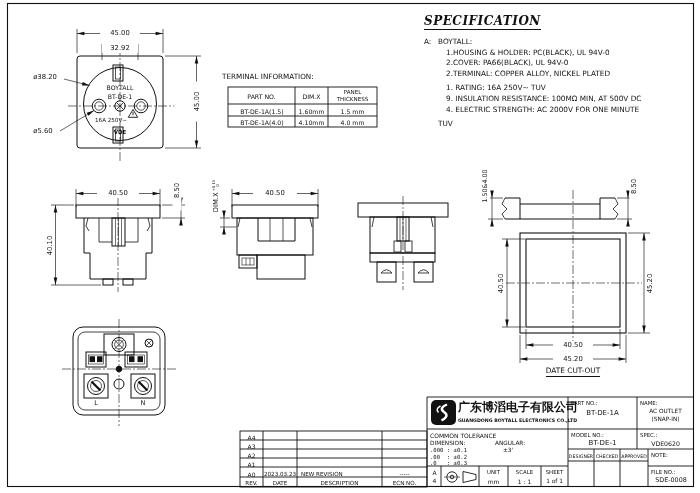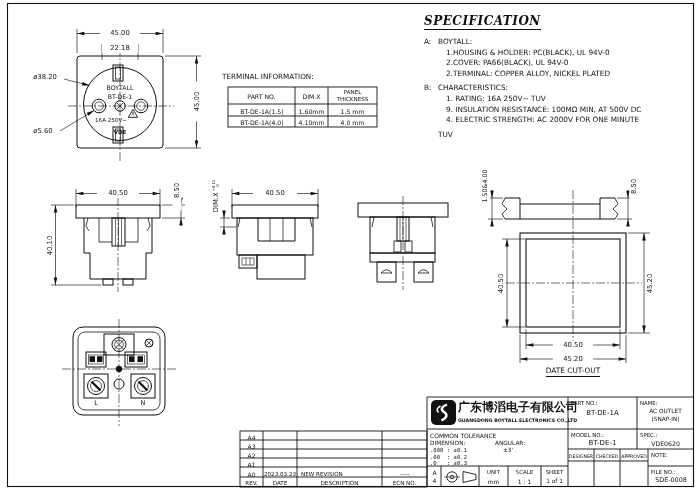--- a/index.html
+++ b/index.html
@@ -280,21 +280,21 @@
 
   <g fill="none" stroke="#111" stroke-width=".9">
     <circle cx="452" cy="477" r="5.2"></circle>
         <circle cx="452" cy="477" r="1.8"></circle>
     <line x1="444" y1="477" x2="460" y2="477" stroke-width=".6"></line>
     <path d="M463 471.5 L476 474.5 L476 479.5 L463 482.5 Z"></path>
   </g>
 </svg>
 
 <div class="t dim c bg" style="left:100px;top:28.5px;width:40px">45.00</div>
-<div class="t dim c bg" style="left:102px;top:43.5px;width:36px">22.18</div>
+<div class="t dim c bg" style="left:102px;top:43.5px;width:36px">32.92</div>
 <div class="t dim c bg rot" style="left:176.5px;top:97px;width:40px;height:9px">45.00</div>
 <div class="t dim c" style="left:26px;top:72.5px;width:38px">ø38.20</div>
 <div class="t dim c" style="left:26px;top:126.5px;width:34px">ø5.60</div>
 <div class="t c" style="left:98px;top:83px;width:44px;font-size:6.2px">BOYTALL</div>
 <div class="t c" style="left:98px;top:91.5px;width:44px;font-size:6.2px">BT-DE-1</div>
 <div class="t c" style="left:92px;top:115.5px;width:38px;font-size:5.6px">16A 250V~</div>
 <div class="t c b" style="left:111px;top:128px;width:18px;font-size:5.5px">VDE</div>
 
 <div class="t" style="left:222px;top:72px;font-size:7.2px">TERMINAL INFORMATION:</div>
 <div class="t c" style="left:228px;top:92px;width:67px;font-size:6.2px">PART NO.</div>
@@ -311,21 +311,20 @@
 <div class="spec">
   <div class="sec">
     <div><span class="lab">A:</span><span>BOYTALL:</span></div>
     <div class="items">
       <div>1.HOUSING &amp; HOLDER: PC(BLACK), UL 94V-0</div>
       <div>2.COVER: PA66(BLACK), UL 94V-0</div>
       <div>2.TERMINAL: COPPER ALLOY, NICKEL PLATED</div>
     </div>
   </div>
   <div class="sec">
-    <div><span class="lab">B:</span><span>CHARACTERISTICS:</span></div>
     <div class="items">
       <div>1. RATING: 16A 250V~ TUV</div>
       <div>9. INSULATION RESISTANCE: 100MΩ MIN, AT 500V DC</div>
       <div>4. ELECTRIC STRENGTH: AC 2000V FOR ONE MINUTE</div>
     </div>
   </div>
   <div class="sec">
     <div class="items" style="margin-left:14px">
       <div>TUV</div>
     </div>

